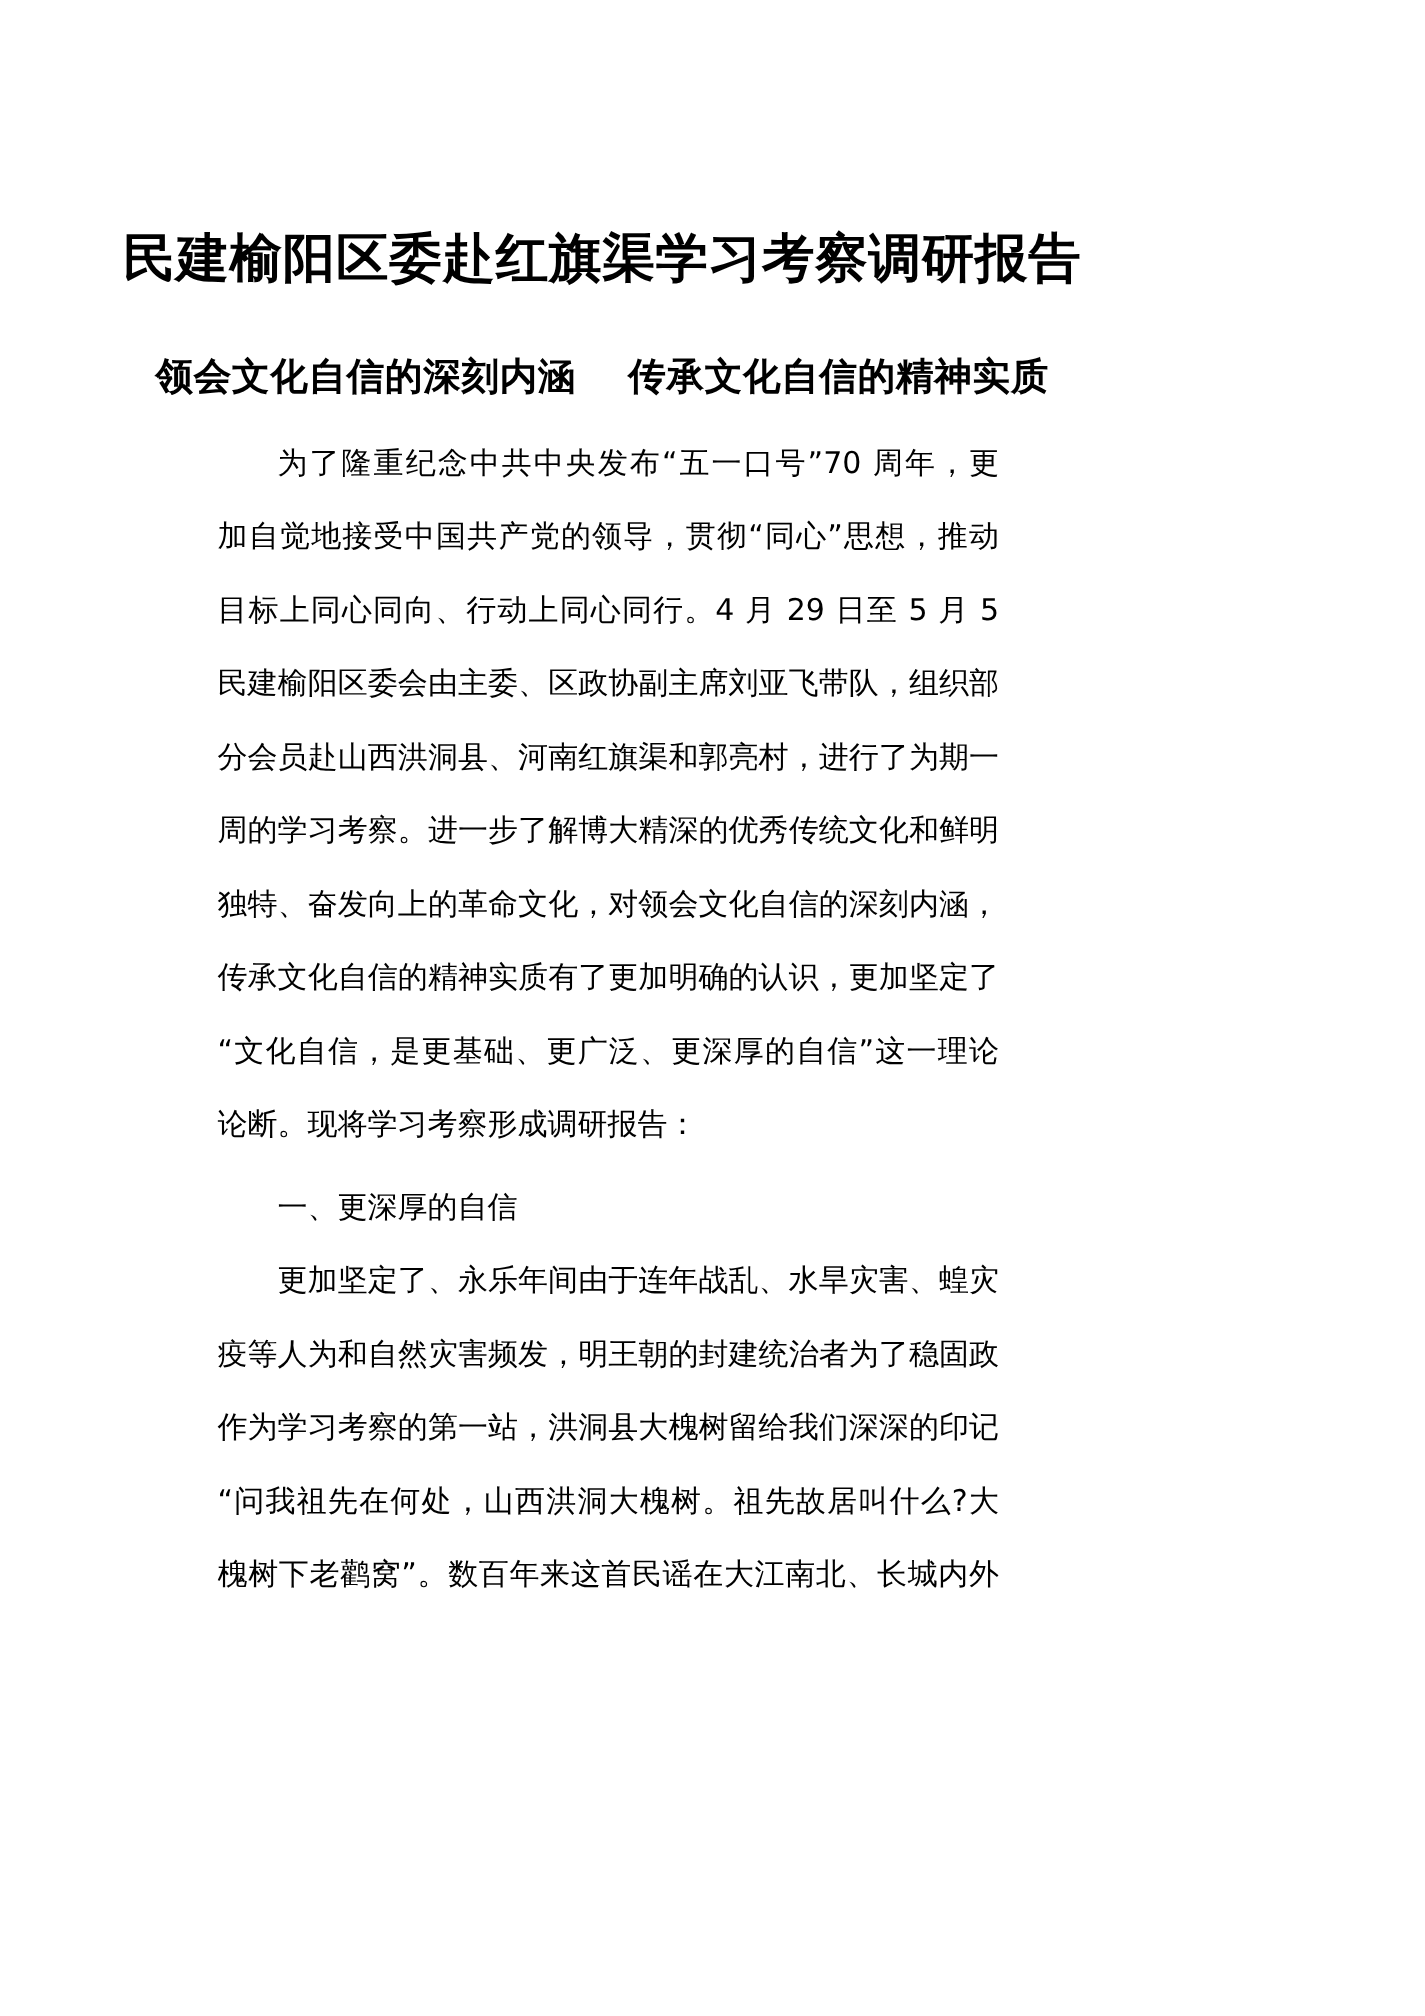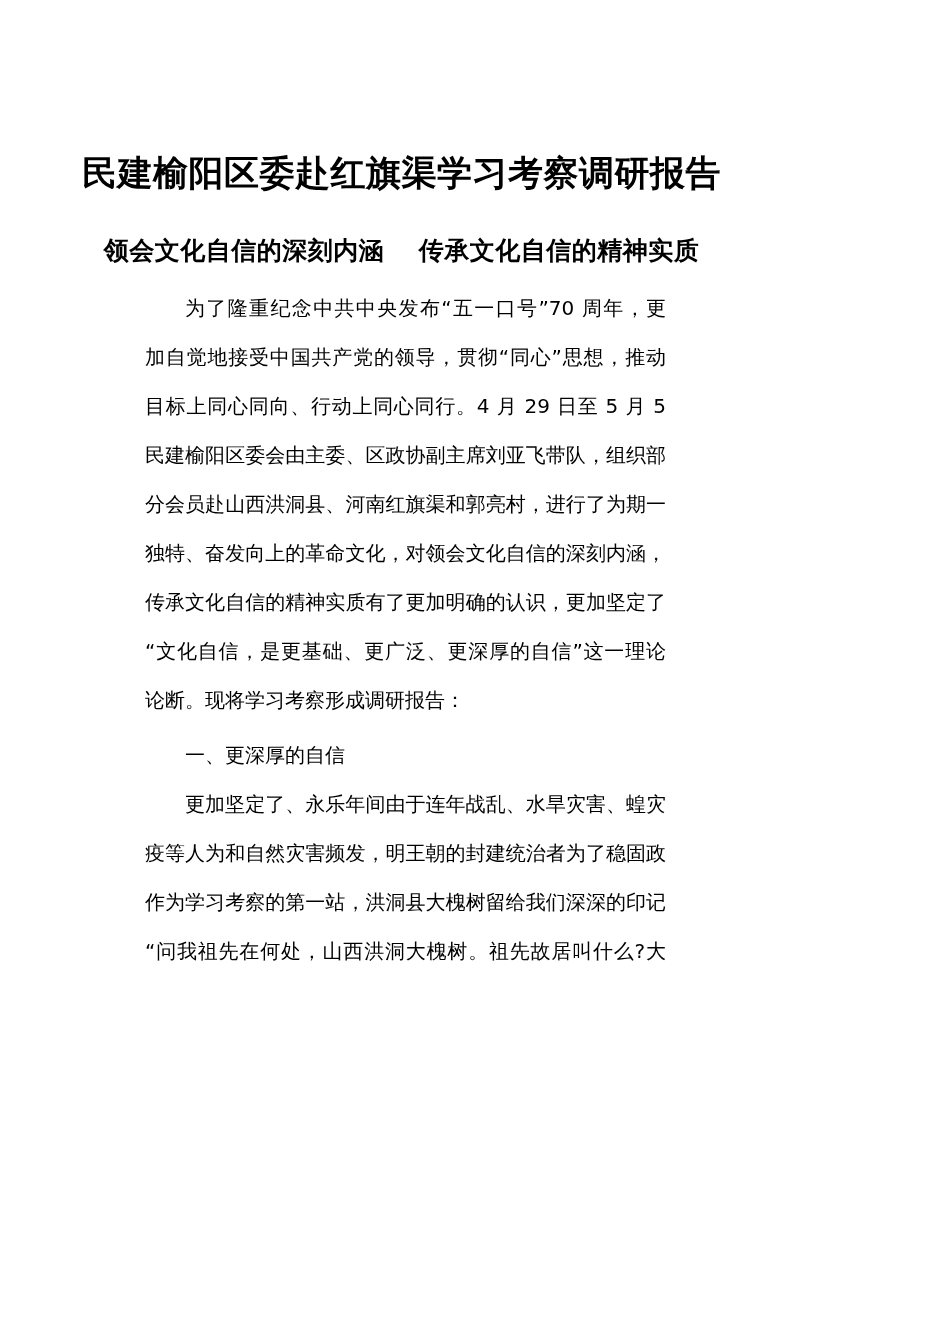--- a/index.html
+++ b/index.html
@@ -65,23 +65,25 @@
 
 <div class="page">
   <h1 class="doc-title">民建榆阳区委赴红旗渠学习考察调研报告</h1>
   <h2 class="doc-subtitle">领会文化自信的深刻内涵　 传承文化自信的精神实质</h2>
   <div class="doc-body">
       <div class="line indent">为了隆重纪念中共中央发布“五一口号”70 周年，更</div>
       <div class="line">加自觉地接受中国共产党的领导，贯彻“同心”思想，推动</div>
       <div class="line">目标上同心同向、行动上同心同行。4 月 29 日至 5 月 5 日</div>
       <div class="line">民建榆阳区委会由主委、区政协副主席刘亚飞带队，组织部</div>
       <div class="line">分会员赴山西洪洞县、河南红旗渠和郭亮村，进行了为期一</div>
+      <div class="line">周的学习考察。进一步了解博大精深的优秀传统文化和鲜明</div>
       <div class="line">独特、奋发向上的革命文化，对领会文化自信的深刻内涵，</div>
       <div class="line">传承文化自信的精神实质有了更加明确的认识，更加坚定了</div>
       <div class="line">“文化自信，是更基础、更广泛、更深厚的自信”这一理论</div>
       <div class="line no-fill">论断。现将学习考察形成调研报告：</div>
       <div class="line indent no-fill space-before">一、更深厚的自信</div>
       <div class="line indent">更加坚定了、永乐年间由于连年战乱、水旱灾害、蝗灾转</div>
       <div class="line">疫等人为和自然灾害频发，明王朝的封建统治者为了稳固政</div>
       <div class="line">作为学习考察的第一站，洪洞县大槐树留给我们深深的印记</div>
       <div class="line">“问我祖先在何处，山西洪洞大槐树。祖先故居叫什么?大</div>
+      <div class="line">槐树下老鹳窝”。数百年来这首民谣在大江南北、长城内外</div>
     </div>
 </div>
 
 </body></html>

